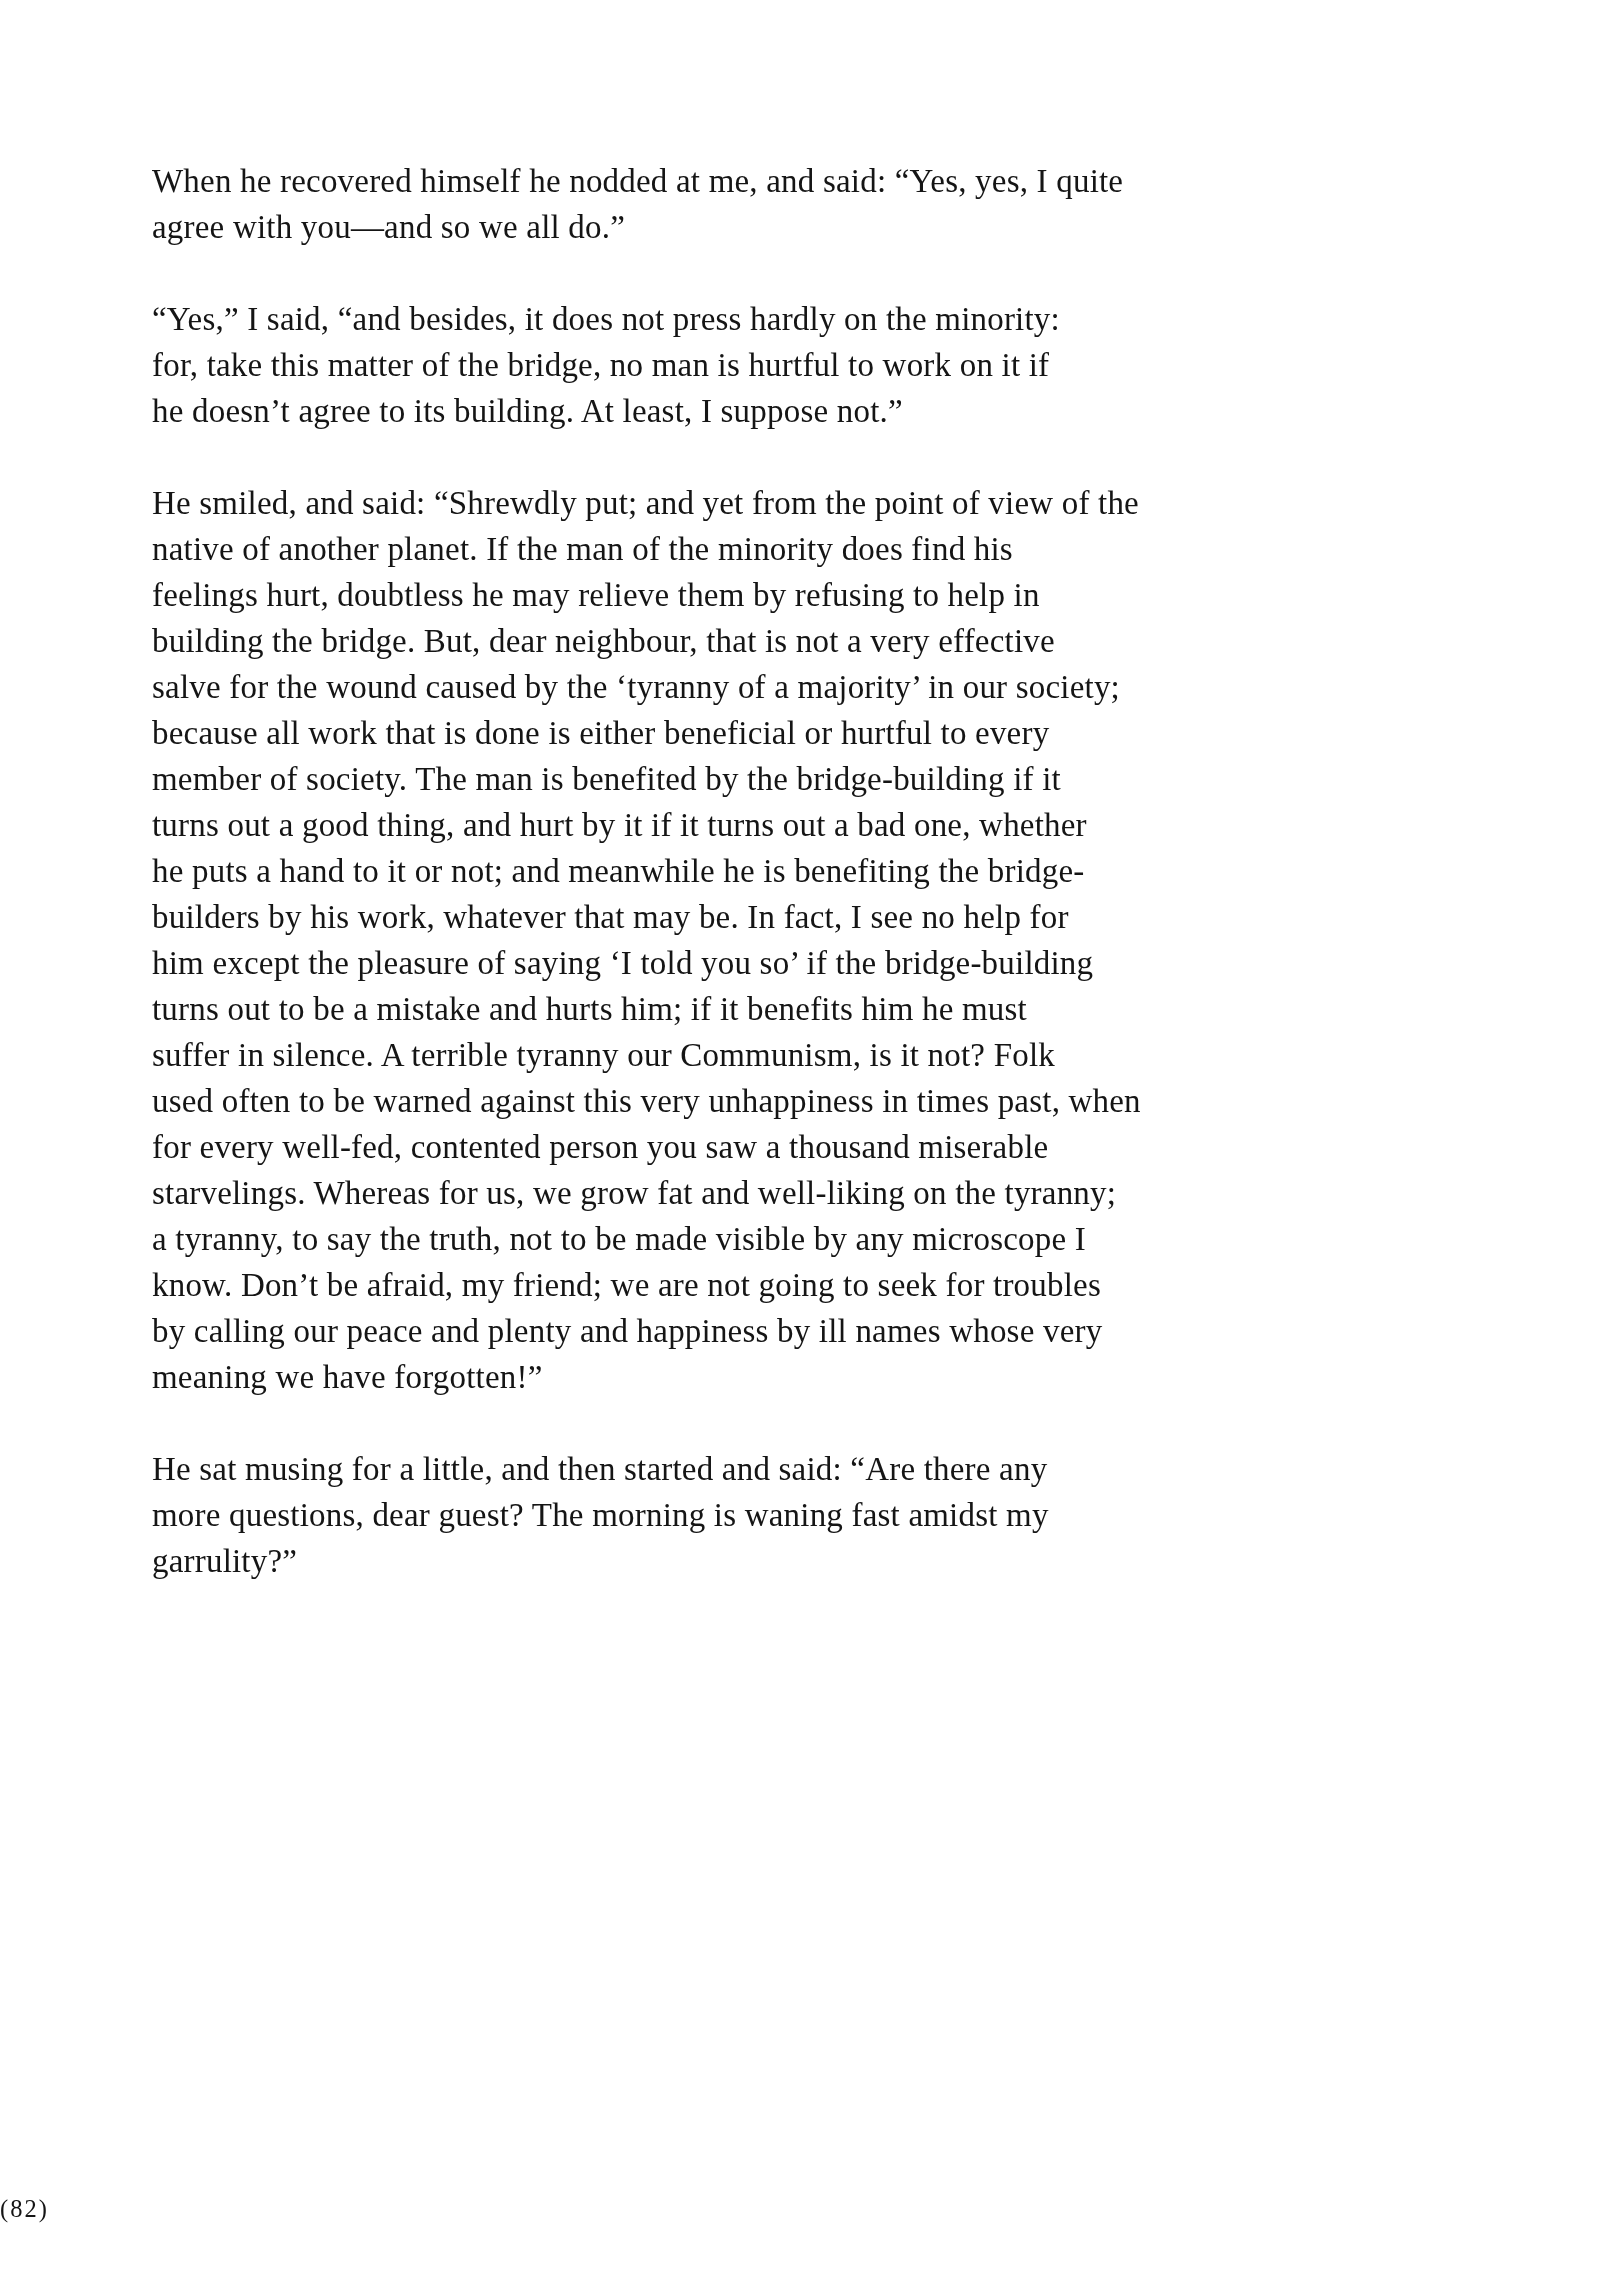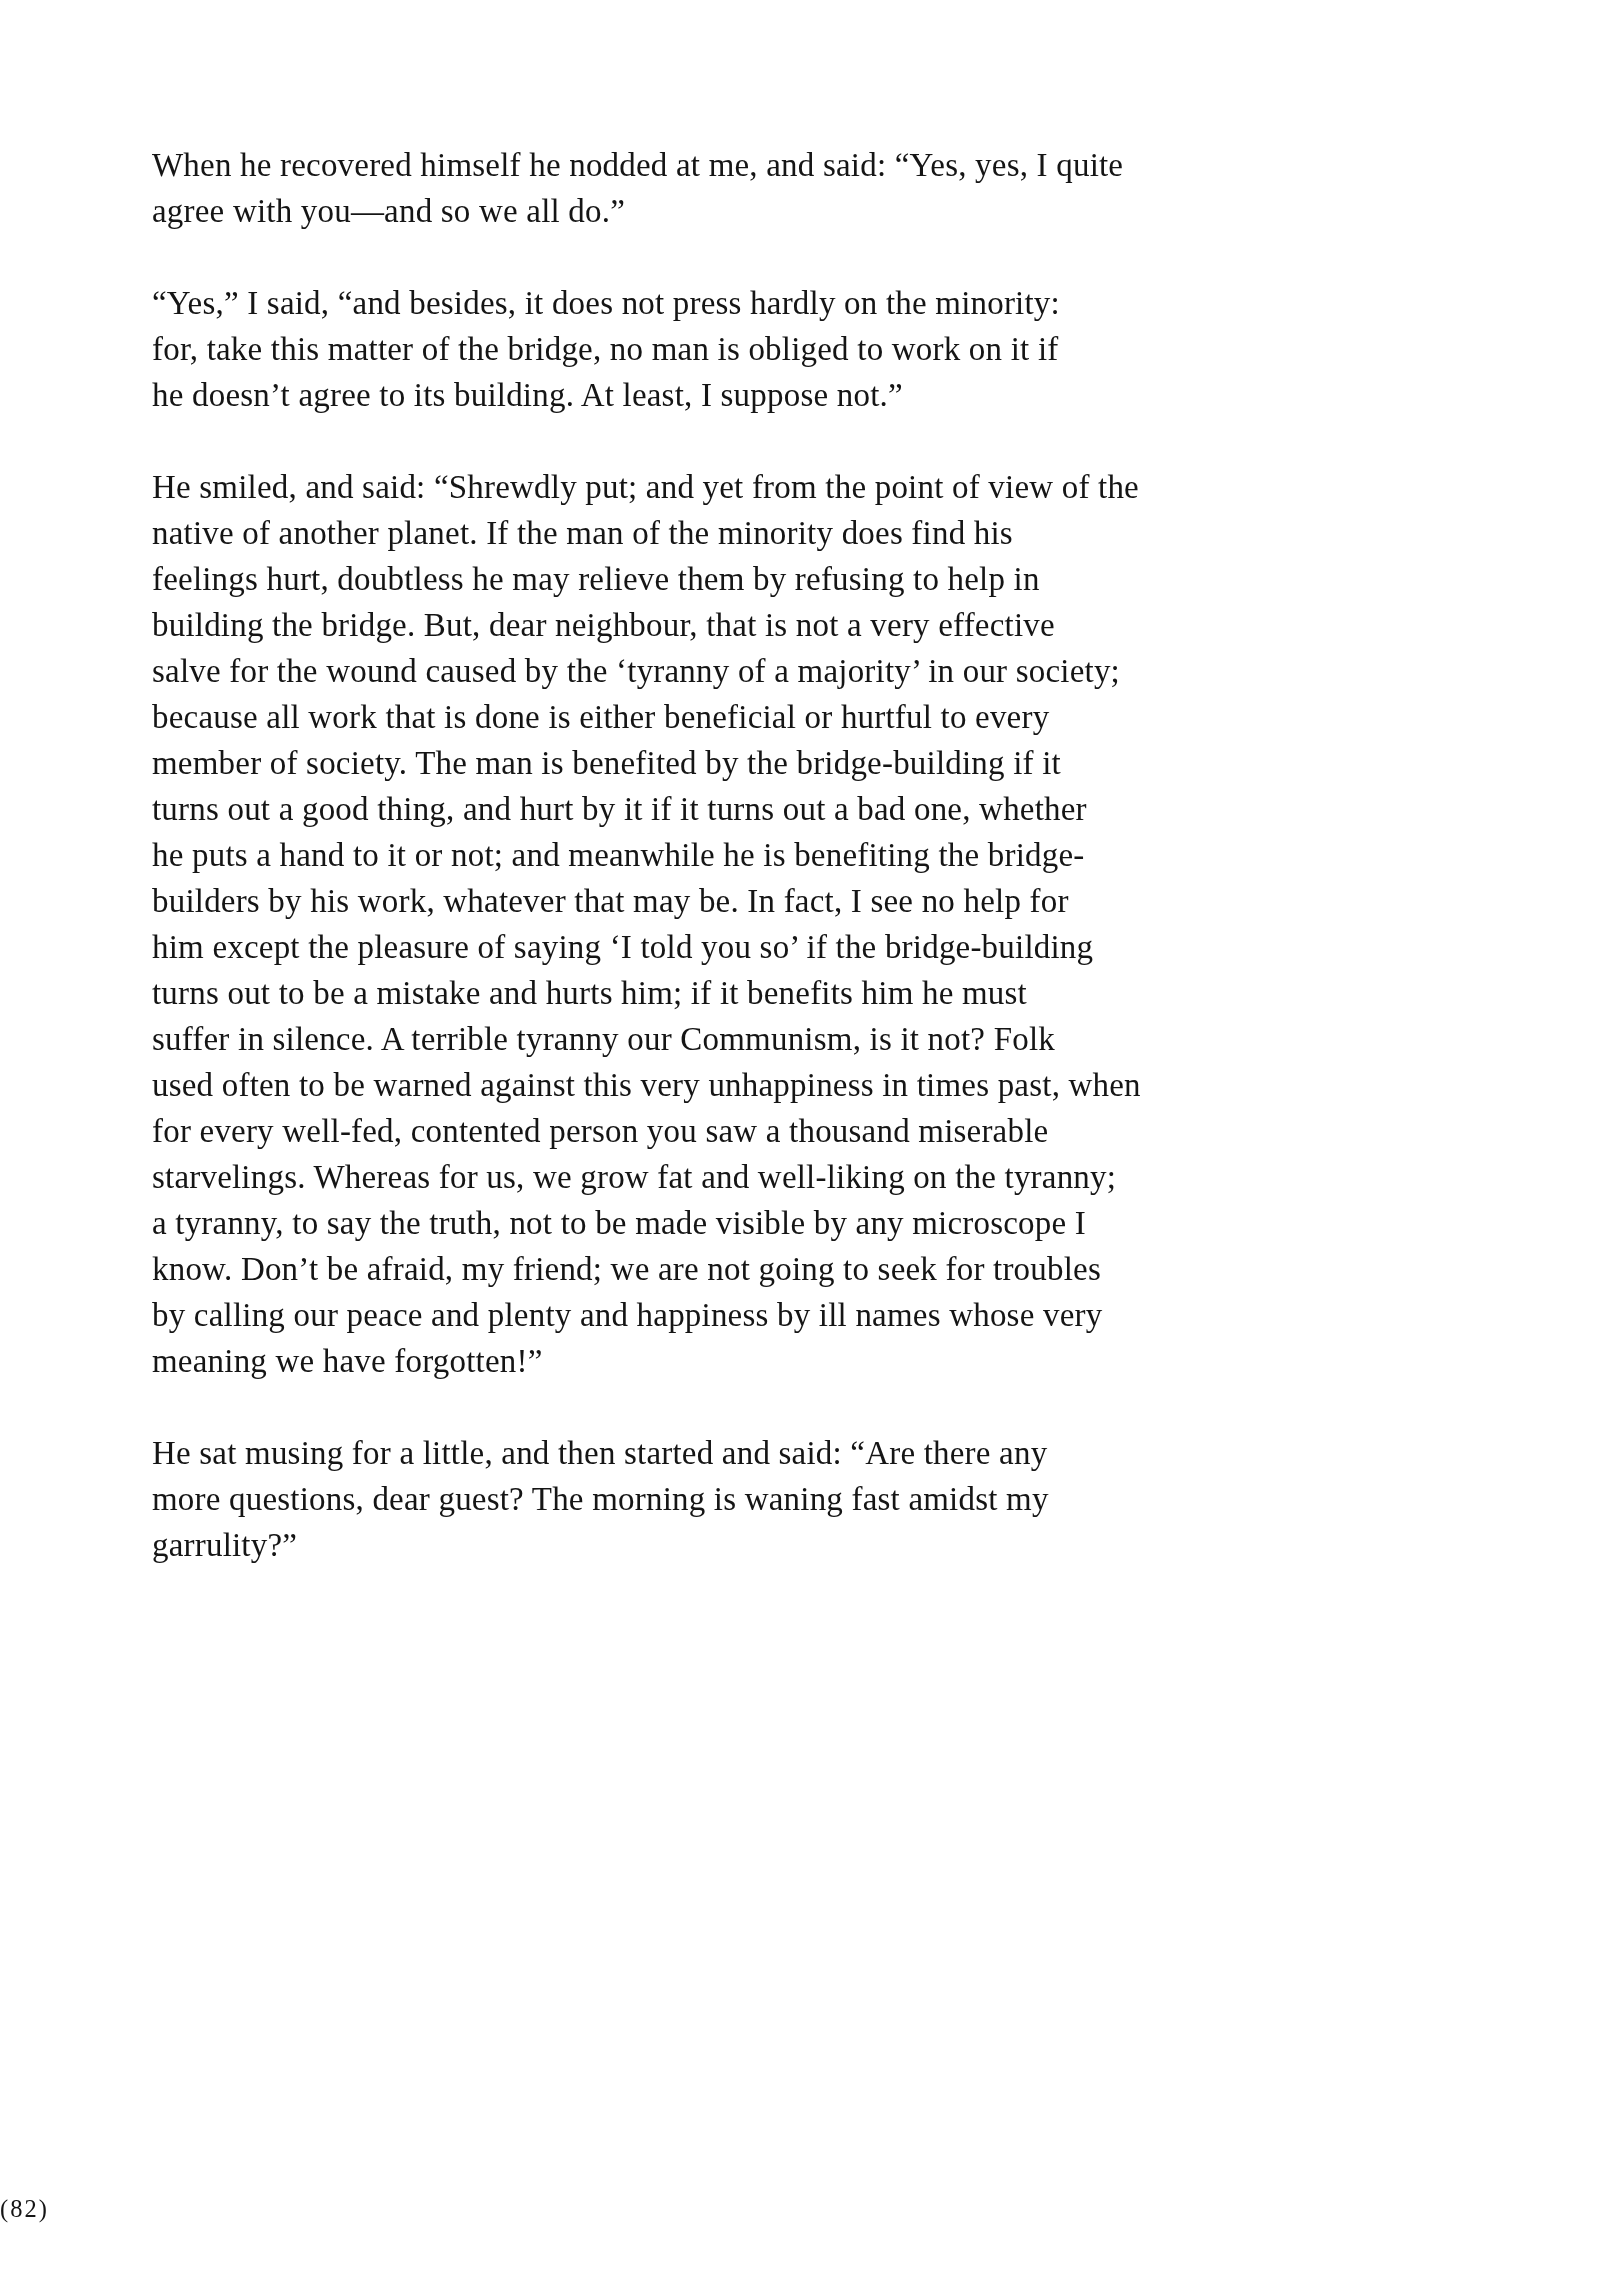--- a/index.html
+++ b/index.html
@@ -14,21 +14,21 @@
     overflow: hidden;
     font-family: "Liberation Serif", "DejaVu Serif", serif;
   }
   .book-page {
     position: absolute;
     inset: 0;
   }
   .page-text {
     position: absolute;
     left: 152px;
-    top: 142px;
+    top: 158px;
     width: 1372px;
     color: #151515;
     font-size: 33px;
     line-height: 46px;
   }
   .para {
     margin: 0 0 46px 0;
     white-space: pre;
     letter-spacing: 0.2px;
   }
@@ -44,21 +44,21 @@
   }
 </style>
 </head>
 <body>
 
 <main class="book-page">
   <section class="page-text" id="page-text">
       <p class="para">When he recovered himself he nodded at me, and said: “Yes, yes, I quite
 agree with you—and so we all do.”</p>
       <p class="para">“Yes,” I said, “and besides, it does not press hardly on the minority:
-for, take this matter of the bridge, no man is obliged to work on it if
+for, take this matter of the bridge, no man is hurtful to work on it if
 he doesn’t agree to its building. At least, I suppose not.”</p>
       <p class="para">He smiled, and said: “Shrewdly put; and yet from the point of view of the
 native of another planet. If the man of the minority does find his
 feelings hurt, doubtless he may relieve them by refusing to help in
 building the bridge. But, dear neighbour, that is not a very effective
 salve for the wound caused by the ‘tyranny of a majority’ in our society;
 because all work that is done is either beneficial or hurtful to every
 member of society. The man is benefited by the bridge-building if it
 turns out a good thing, and hurt by it if it turns out a bad one, whether
 he puts a hand to it or not; and meanwhile he is benefiting the bridge-

